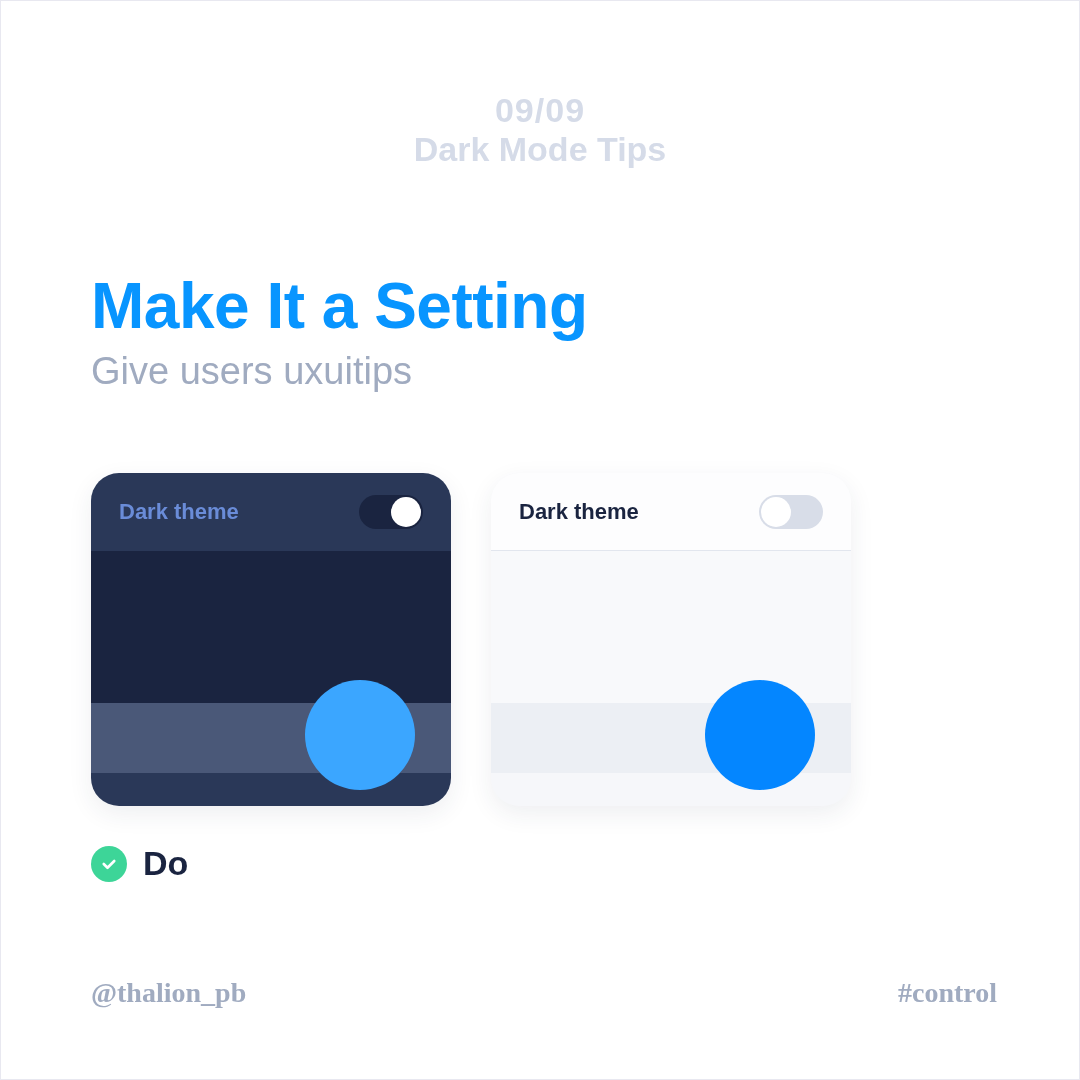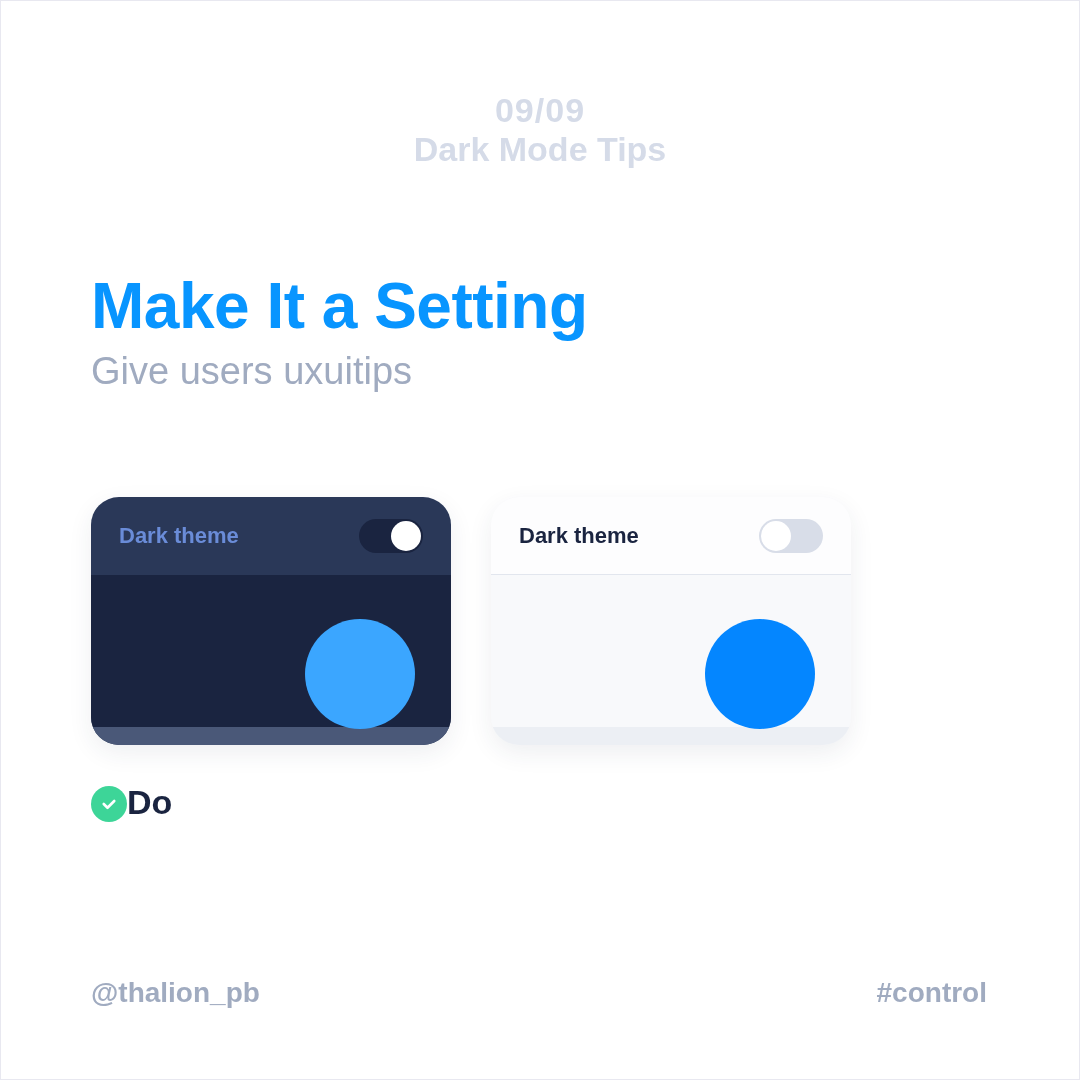--- a/index.html
+++ b/index.html
@@ -47,26 +47,25 @@
       color: #a0abc0;
       margin-bottom: 80px;
     }
     .cards-row {
       display: flex;
       gap: 40px;
       margin-bottom: 38px;
     }
     .card {
       width: 360px;
-      height: 248px;
+      height: 333px;
       border-radius: 28px;
       overflow: hidden;
       position: relative;
       box-shadow: 0 8px 24px rgba(40,50,80,0.08);
-      margin-top: 24px;
     }
     .card-dark {
       background: #2a3858;
     }
     .card-dark .card-header {
       height: 78px;
       display: flex;
       align-items: center;
       justify-content: space-between;
       padding: 0 28px;
@@ -148,21 +147,22 @@
       bottom: 16px;
     }
     .fab-dark {
       background: #3ba6ff;
     }
     .fab-light {
       background: #0486ff;
     }
     .do-row {
       display: flex;
-      align-items: flex-end;
+      align-items: center;
+      gap: 16px;
       margin-bottom: 80px;
     }
     .check-badge {
       width: 36px;
       height: 36px;
       border-radius: 50%;
       background: #3dd598;
       display: flex;
       align-items: center;
       justify-content: center;
@@ -173,24 +173,25 @@
     }
     .do-label {
       font-size: 34px;
       font-weight: 700;
       color: #1a2440;
     }
     .footer-row {
       position: absolute;
       bottom: 70px;
       left: 90px;
-      right: 92px;
-      display: flex;
-      justify-content: space-between;
-      align-items: center;
+      right: 82px;
+      display: flex;
+      justify-content: space-between;
+      align-items: center;
+      font-family: Liberation Serif, serif;
     }
     .handle {
       font-size: 28px;
       font-weight: 600;
       color: #a0abc0;
     }
     .hashtag {
       font-size: 28px;
       font-weight: 600;
       color: #a0abc0;

